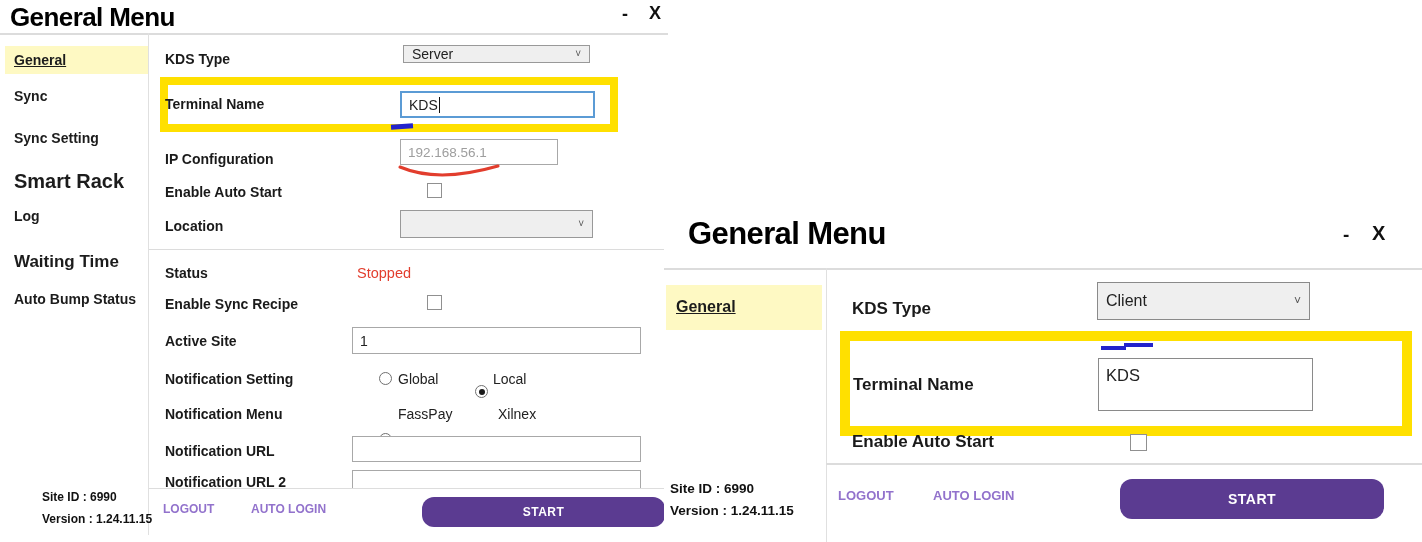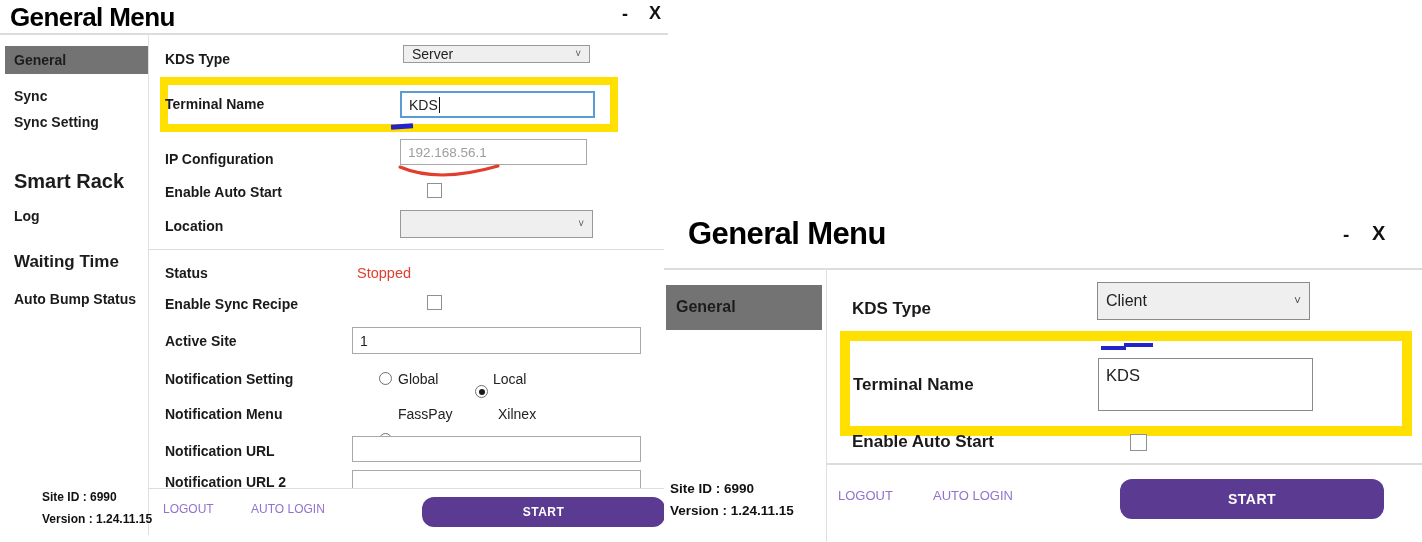--- a/index.html
+++ b/index.html
@@ -8,21 +8,21 @@
     position:relative; width:1422px; height:542px; overflow:hidden;
     background:#ffffff; font-family:"Liberation Sans", sans-serif; color:#1c1c1c;
   }
   .abs { position:absolute; }
   .win { position:absolute; background:#ffffff; }
   .win-title { font-weight:700; color:#000; letter-spacing:-0.6px; white-space:nowrap; }
   .winctl { font-weight:700; color:#111; cursor:default; }
   .divider { background:#dcdcdc; }
   .vdivider { background:#e0e0e0; }
   .side-item { font-weight:700; color:#1c1c1c; white-space:nowrap; }
-  .side-sel { background:#737373; }
+  .side-sel { background:#fef9c3;text-decoration:underline; }
   .lbl { font-weight:700; color:#1a1a1a; white-space:nowrap; }
   .dd {
     background:#efefef; border:1px solid #999; display:flex; align-items:center;
     justify-content:space-between; padding:0 8px; color:#222;
   }
   .chev { color:#555; font-size:10px; line-height:1; }
   .inp {
     background:#fff; border:1px solid #a8a8a8; display:flex; align-items:center;
     padding:0 7px; color:#222;
   }
@@ -33,21 +33,21 @@
   .radio { border-radius:50%; border:1px solid #707070; background:#fff; position:relative; }
   .radio.checked::after {
     content:""; position:absolute; left:2.5px; top:2.5px; right:2.5px; bottom:2.5px;
     background:#1a1a1a; border-radius:50%;
   }
   .optlbl { color:#222; white-space:nowrap; }
   .red-text { color:#e23d2d; }
   .yellow-box { border:8px solid #ffe000; background:transparent; pointer-events:none; }
   .yellow-box-thick { border:10px solid #ffe000; background:transparent; pointer-events:none; }
   .blue-dash { background:#2323cc; }
-  .link { color:#9272cc; font-weight:400; white-space:nowrap; cursor:pointer; }
+  .link { color:#9272cc; font-weight:700; white-space:nowrap; cursor:pointer; }
   .startbtn {
     background:#5b3b91; color:#fff; font-weight:700; display:flex; align-items:center;
     justify-content:center; border-radius:12px; letter-spacing:0.5px; cursor:pointer;
   }
   .footer-meta { font-weight:700; color:#111; white-space:nowrap; }
   .footerbar { background:#ffffff; border-top:1px solid #ddd; }
 </style>
 </head>
 <body>
 
@@ -58,21 +58,21 @@
     <div class="abs win-title" style="left:10px; top:2px; font-size:26px;">General Menu</div>
     <div class="abs winctl" style="left:622px; top:4px; font-size:18px;">-</div>
     <div class="abs winctl" style="left:649px; top:3px; font-size:18px;">X</div>
     <div class="abs divider" style="left:0; top:33px; width:668px; height:2px;"></div>
 
     <div class="abs vdivider" style="left:148px; top:33px; width:1px; height:502px;"></div>
     <div class="abs side-sel" style="left:5px; top:46px; width:143px; height:28px;">
       <div class="side-item" style="padding:6px 0 0 9px; font-size:14px;">General</div>
     </div>
     <div class="abs side-item" style="left:14px; top:88px; font-size:14px;">Sync</div>
-    <div class="abs side-item" style="left:14px; top:114px; font-size:14px;">Sync Setting</div>
+    <div class="abs side-item" style="left:14px; top:130px; font-size:14px;">Sync Setting</div>
     <div class="abs side-item" style="left:14px; top:170px; font-size:20px;">Smart Rack</div>
     <div class="abs side-item" style="left:14px; top:208px; font-size:14px;">Log</div>
     <div class="abs side-item" style="left:14px; top:252px; font-size:17px;">Waiting Time</div>
     <div class="abs side-item" style="left:14px; top:291px; font-size:14px;">Auto Bump Status</div>
 
     <div class="abs lbl" style="left:165px; top:51px; font-size:14px;">KDS Type</div>
     <div class="abs dd" style="left:403px; top:45px; width:187px; height:18px; font-size:14px;">
       <span>Server</span>
       <span class="chev">˅</span>
     </div>
@@ -80,21 +80,21 @@
     <div class="abs yellow-box" style="left:160px; top:77px; width:458px; height:55px;"></div>
 
     <div class="abs lbl" style="left:165px; top:96px; font-size:14px;">Terminal Name</div>
     <div class="abs inp inp-focus" style="left:400px; top:91px; width:195px; height:27px; font-size:14px;">
       <span>KDS</span>
       <span class="cursorbar"></span>
     </div>
     <div class="abs blue-dash" style="left:391px; top:124px; width:22px; height:5px; transform:rotate(-4deg);"></div>
 
     <div class="abs lbl" style="left:165px; top:151px; font-size:14px;">IP Configuration</div>
-    <div class="abs inp" style="left:400px; top:139px; width:187px; height:26px; font-size:13.5px;">
+    <div class="abs inp" style="left:400px; top:139px; width:158px; height:26px; font-size:13.5px;">
       <span class="ghost">192.168.56.1</span>
     </div>
     <svg class="abs" style="left:398px; top:162px;" width="102" height="16" viewBox="0 0 102 16">
       <path d="M2,5 C28,16 62,15 100,4" fill="none" stroke="#e23d2d" stroke-width="3" stroke-linecap="round"></path>
     </svg>
 
     <div class="abs lbl" style="left:165px; top:184px; font-size:14px;">Enable Auto Start</div>
     <div class="abs cb" style="left:427px; top:183px; width:15px; height:15px;"></div>
 
     <div class="abs lbl" style="left:165px; top:218px; font-size:14px;">Location</div>

